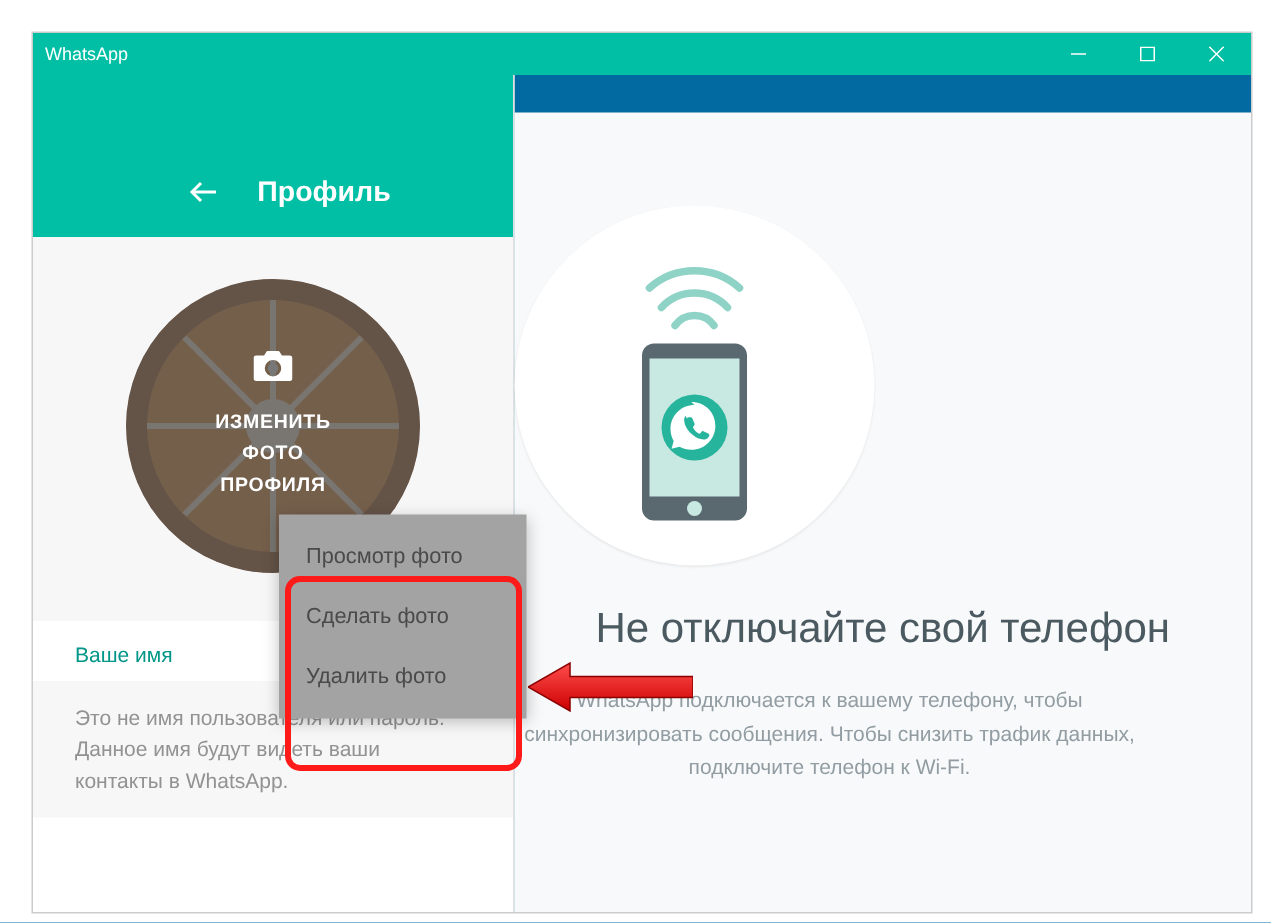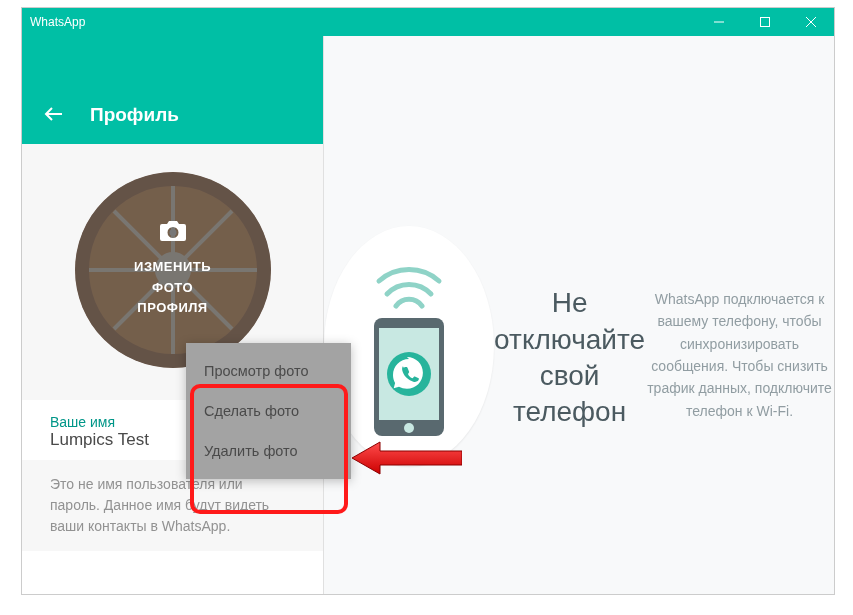--- a/index.html
+++ b/index.html
@@ -1,47 +1,47 @@
 <!DOCTYPE html>
 <html><head>
 <meta charset="utf-8">
 <style>
 * { margin: 0; padding: 0; box-sizing: border-box; font-family: -apple-system, "Segoe UI", Helvetica, Arial, sans-serif; }
 body { background: #fff; width: 853px; height: 615px; overflow: hidden; position: relative; }
 
-.window { position: absolute; left: 22px; top: 8px; width: 812px; height: 586px; background: #0369a1; box-shadow: 0 0 0 1px #ccc; }
+.window { position: absolute; left: 22px; top: 22px; width: 812px; height: 586px; background: #0369a1; box-shadow: 0 0 0 1px #ccc; }
 
 .titlebar { height: 28px; background: #00bfa5; display: flex; align-items: center; padding: 0 8px; color: #fff; font-size: 12px; position: relative; }
 .titlebar .controls { position: absolute; right: 0; top: 0; display: flex; }
 .titlebar .controls div { width: 46px; height: 28px; display: flex; align-items: center; justify-content: center; }
 .titlebar .controls svg { width: 10px; height: 10px; stroke: #fff; stroke-width: 1; fill: none; }
 
 .content { display: flex; height: calc(100% - 28px); }
 
 .sidebar { width: 321px; background: #fff; display: flex; flex-direction: column; border-right: 1px solid #e0e0e0; }
-.sidebar-header { background: #00bfa5; height: 108px; display: flex; align-items: flex-end; padding: 0 0 18px 20px; color: #fff; }
+.sidebar-header { background: #00bfa5; height: 108px; display: flex; align-items: flex-end; padding: 0 0 18px 20px; color: #fff; justify-content: center; }
 .sidebar-header .back { margin-right: 24px; display: flex; align-items: center; }
 .sidebar-header .title { font-size: 19px; font-weight: 600; }
 
 .profile-photo-area { background: #f7f7f7; display: flex; justify-content: center; padding: 28px 0 32px; }
 .avatar { width: 196px; height: 196px; border-radius: 50%; position: relative; overflow: hidden; cursor: pointer; font-weight: bold; }
 .avatar-bg { position: absolute; inset: 0; }
 .avatar-bg .outer { position: absolute; inset: 0; border-radius: 50%; background: #9f5b2f; }
 .avatar-bg .inner { position: absolute; inset: 14px; border-radius: 50%; background: #df8b3f; }
 .avatar-overlay { position: absolute; inset: 0; background: rgba(80,80,80,0.75); display: flex; flex-direction: column; align-items: center; justify-content: center; color: #fff; text-align: center; }
 .avatar-overlay .cam { margin-bottom: 10px; }
 .avatar-overlay .txt { font-size: 13px; letter-spacing: 0.5px; line-height: 1.6; }
 
 .name-section { padding: 14px 28px 10px; background: #fff; }
 .name-label { color: #009688; font-size: 14px; margin-bottom: 0; }
 .name-value { color: #4a4a4a; font-size: 17px; }
 
 .hint-section { padding: 14px 28px; background: #f7f7f7; color: #929292; font-size: 14px; line-height: 1.5; }
 
-.main { flex: 1; background: #f8f9fa; display: flex; flex-direction: row; align-items: center; padding-top: 62px; position: relative; }
+.main { flex: 1; background: #f8f9fa; display: flex; flex-direction: column; padding-top: 62px; position: relative; margin-top: 25px; }
 .illustration { width: 240px; height: 240px; border-radius: 50%; background: #fff; box-shadow: 0 1px 2px rgba(0,0,0,0.08); display: flex; align-items: center; justify-content: center; position: relative; }
 .main-title { color: #4b5a60; font-size: 28px; font-weight: 300; text-align: center; margin-top: 24px; line-height: 1.3; }
 .main-desc { color: #919da2; font-size: 14px; text-align: center; margin-top: 18px; line-height: 1.6; max-width: 420px; }
 
 .context-menu { position: absolute; left: 186px; top: 343px; width: 165px; background: #a3a3a3; box-shadow: 0 2px 10px rgba(0,0,0,0.25); z-index: 10; padding: 8px 0; }
 .context-menu .item { padding: 12px 18px; font-size: 14.5px; color: #4a4a4a; cursor: pointer; }
 
 .highlight-box { position: absolute; border: 4px solid #ff1a1a; border-radius: 10px; pointer-events: none; z-index: 20; }
 .arrow { position: absolute; z-index: 20; pointer-events: none; }
 </style>
@@ -115,21 +115,20 @@
               <div>ИЗМЕНИТЬ</div>
               <div>ФОТО</div>
               <div>ПРОФИЛЯ</div>
             </div>
           </div>
         </div>
       </div>
 
       <div class="name-section">
         <div class="name-label">Ваше имя</div>
-        <div class="name-value">Lumpics Test</div>
       </div>
 
       <div class="hint-section">Это не имя пользователя или пароль. Данное имя будут видеть ваши контакты в WhatsApp.</div>
     </div>
 
     <div class="main">
       <div class="illustration">
         <svg width="170" height="200" viewBox="0 0 170 200">
           <path d="M55 35 a45 45 0 0 1 60 0" fill="none" stroke="#8fd3c7" stroke-width="5" stroke-linecap="round"></path>
           <path d="M63 48 a30 30 0 0 1 44 0" fill="none" stroke="#8fd3c7" stroke-width="5" stroke-linecap="round"></path>

